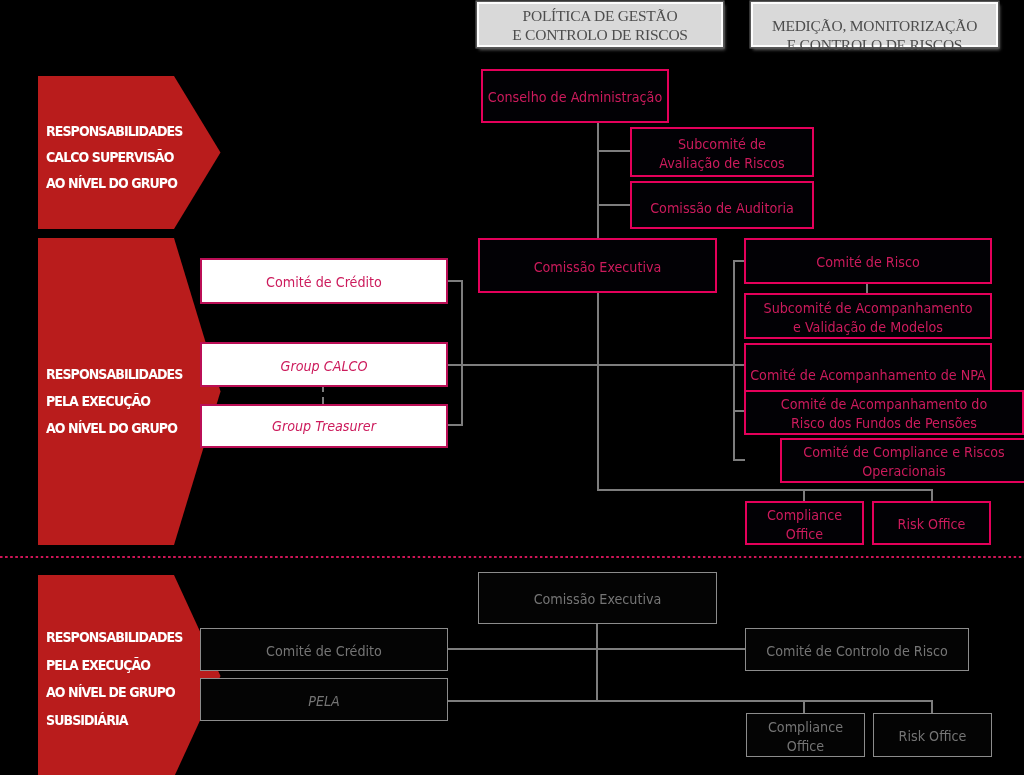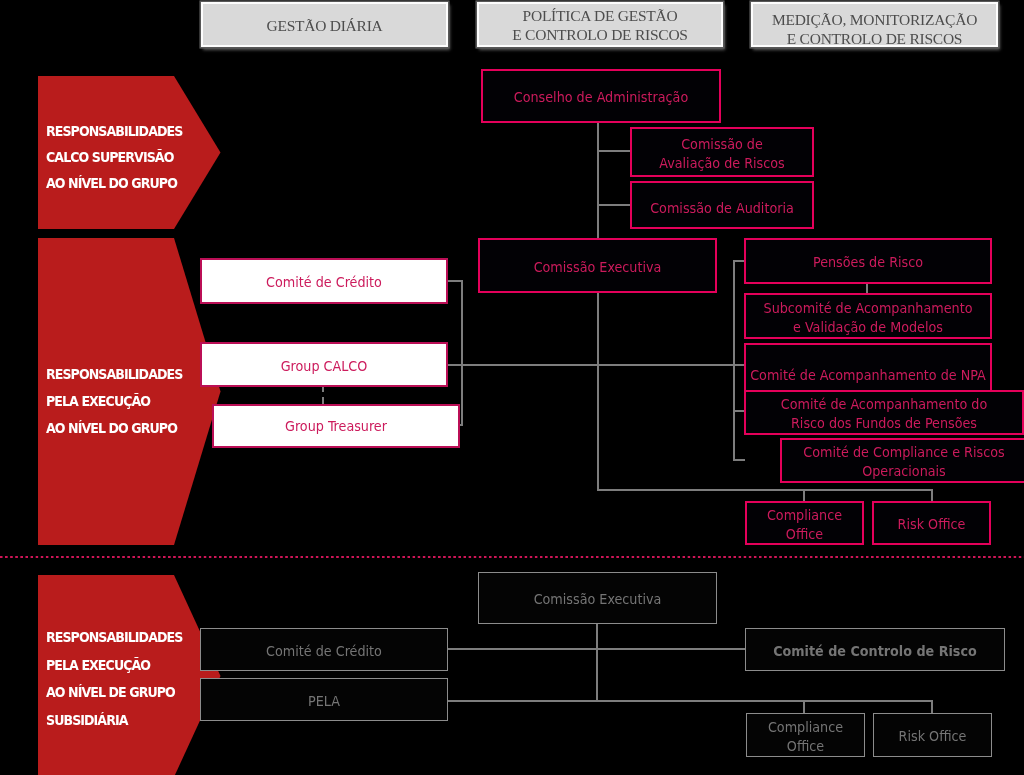--- a/index.html
+++ b/index.html
@@ -15,60 +15,60 @@
   .penta span{display:block;padding-left:8px;white-space:nowrap;}
   .box{position:absolute;box-sizing:border-box;display:flex;align-items:center;justify-content:center;
        text-align:center;line-height:19px;padding-top:3.5px;white-space:pre-line;z-index:2;}
   .pink{border:2px solid #e4005a;color:#cc1b5c;background:#020105;font-size:14.2px;}
   .pinkfill{border:2px solid #bb0f56;color:#cc1b5c;background:#ffffff;font-size:14.2px;}
   .gray{border:1px solid #8c8c8c;color:#757575;background:#040404;font-size:14.2px;}
   .ln{position:absolute;background:#7d7d7d;z-index:1;}
   .dotted{position:absolute;left:0;height:4px;z-index:4;
      background-image:radial-gradient(circle at 1.3px 2px, #cf1557 0 1.3px, transparent 1.45px);
      background-size:5.1px 4px;background-repeat:repeat-x;}
-  .italic{}
+  .italic{font-style:italic;}
 
   
   #hdr0{left:201px;top:1.6px;width:247px;height:45px;padding-top:3px;}
   #hdr1{left:477px;top:1.6px;width:246px;height:45px;padding-top:2px;align-items:flex-start;}
-  #hdr2{left:751px;top:1.6px;width:247px;height:45px;padding-top:6px;align-items:flex-start;}
+  #hdr2{left:751px;top:1.6px;width:247px;height:45px;padding-top:12px;align-items:flex-start;}
 
   #band0{left:2px;top:76px;width:183px;height:153px;padding-top:42px;
     clip-path:polygon(0 0,136px 0,182.5px 76.5px,136px 153px,0 153px);}
   #band0 span{line-height:26px;}
   #band1{left:2px;top:238px;width:183px;height:307px;padding-top:123px;
     clip-path:polygon(0 0,136px 0,182.5px 153.5px,136px 307px,0 307px);}
   #band1 span{line-height:27px;}
   #band2{left:2px;top:575px;width:183px;height:202px;padding-top:49px;
     clip-path:polygon(0 0,136px 0,182.5px 101px,136px 202px,0 202px);}
   #band2 span{line-height:27.6px;}
 
-  #n-conselho{left:481px;top:69px;width:240px;height:54px;}
+  #n-conselho{left:481px;top:69px;width:188px;height:54px;}
   #n-avaliacao{left:630px;top:127px;width:184px;height:50px;}
   #n-auditoria{left:630px;top:181px;width:184px;height:48px;padding-top:6px;}
   #n-executiva{left:478px;top:238px;width:239px;height:55px;}
 
   #n-credito{left:200px;top:258px;width:248px;height:46px;}
   #n-calco{left:200px;top:342px;width:248px;height:45px;}
-  #n-treasurer{left:212px;top:404px;width:248px;height:44px;padding-top:1px;}
+  #n-treasurer{left:200px;top:404px;width:248px;height:44px;padding-top:1px;}
 
   #n-risco{left:744px;top:238px;width:248px;height:46px;}
   #n-subcomite{left:744px;top:293px;width:248px;height:46px;}
   #n-npa{left:744px;top:343px;width:248px;height:61px;}
   #n-fundos{left:744px;top:390px;width:280px;height:45px;}
   #n-compriscos{left:780px;top:438px;width:248px;height:45px;}
   #n-compoffice{left:745px;top:501px;width:119px;height:44px;}
   #n-riskoffice{left:872px;top:501px;width:119px;height:44px;}
 
   #divider{top:555px;width:1024px;height:4px;}
 
   #s-executiva{left:478px;top:572px;width:239px;height:52px;}
   #s-credito{left:200px;top:628px;width:248px;height:43px;}
   #s-calco{left:200px;top:678px;width:248px;height:43px;}
-  #s-controlo{left:745px;top:628px;width:260px;height:43px;font-weight:bold;}
+  #s-controlo{left:745px;top:628px;width:224px;height:43px;}
   #s-compoffice{left:746px;top:713px;width:119px;height:44px;}
   #s-riskoffice{left:873px;top:713px;width:119px;height:44px;}
 
   
   #l1{left:597px;top:122px;width:2px;height:117px;}    
   #l2{left:597px;top:150px;width:34px;height:2px;}     
   #l3{left:597px;top:204px;width:34px;height:2px;}     
   #l4{left:597px;top:292px;width:2px;height:198px;}    
   #l5{left:447px;top:280px;width:16px;height:2px;}     
   #l6{left:461px;top:280px;width:2px;height:146px;}    
@@ -89,21 +89,20 @@
   #s2{left:447px;top:648px;width:299px;height:2px;}
   #s3{left:447px;top:700px;width:486px;height:2px;}
   #s4{left:803px;top:700px;width:2px;height:13px;}
   #s5{left:931px;top:700px;width:2px;height:13px;}
 </style>
 </head>
 <body>
 
 <div id="stage">
 
-  <div class="hdr" id="hdr0">GESTÃO DIÁRIA</div>
   <div class="hdr" id="hdr1">POLÍTICA DE GESTÃO
 E CONTROLO DE RISCOS</div>
   <div class="hdr" id="hdr2">MEDIÇÃO, MONITORIZAÇÃO
 E CONTROLO DE RISCOS</div>
 
   <div class="penta" id="band0">
     <span>RESPONSABILIDADES</span>
     <span>CALCO SUPERVISÃO</span>
     <span>AO NÍVEL DO GRUPO</span>
   </div>
@@ -136,30 +135,30 @@
   <div class="ln" id="l15"></div>
   <div class="ln" id="l16"></div>
   <div class="ln" id="l17"></div>
   <div class="ln" id="s1"></div>
   <div class="ln" id="s2"></div>
   <div class="ln" id="s3"></div>
   <div class="ln" id="s4"></div>
   <div class="ln" id="s5"></div>
 
   <div class="box pink" id="n-conselho">Conselho de Administração</div>
-  <div class="box pink" id="n-avaliacao">Comissão de
+  <div class="box pink" id="n-avaliacao">Subcomité de
 Avaliação de Riscos</div>
   <div class="box pink" id="n-auditoria">Comissão de Auditoria</div>
   <div class="box pink" id="n-executiva">Comissão Executiva</div>
 
   <div class="box pinkfill" id="n-credito">Comité de Crédito</div>
   <div class="box pinkfill italic" id="n-calco">Group CALCO</div>
   <div class="box pinkfill italic" id="n-treasurer">Group Treasurer</div>
 
-  <div class="box pink" id="n-risco">Pensões de Risco</div>
+  <div class="box pink" id="n-risco">Comité de Risco</div>
   <div class="box pink" id="n-subcomite">Subcomité de Acompanhamento
 e Validação de Modelos</div>
   <div class="box pink" id="n-npa">Comité de Acompanhamento de NPA</div>
   <div class="box pink" id="n-fundos">Comité de Acompanhamento do
 Risco dos Fundos de Pensões</div>
   <div class="box pink" id="n-compriscos">Comité de Compliance e Riscos
 Operacionais</div>
   <div class="box pink" id="n-compoffice">Compliance
 Office</div>
   <div class="box pink" id="n-riskoffice">Risk Office</div>

